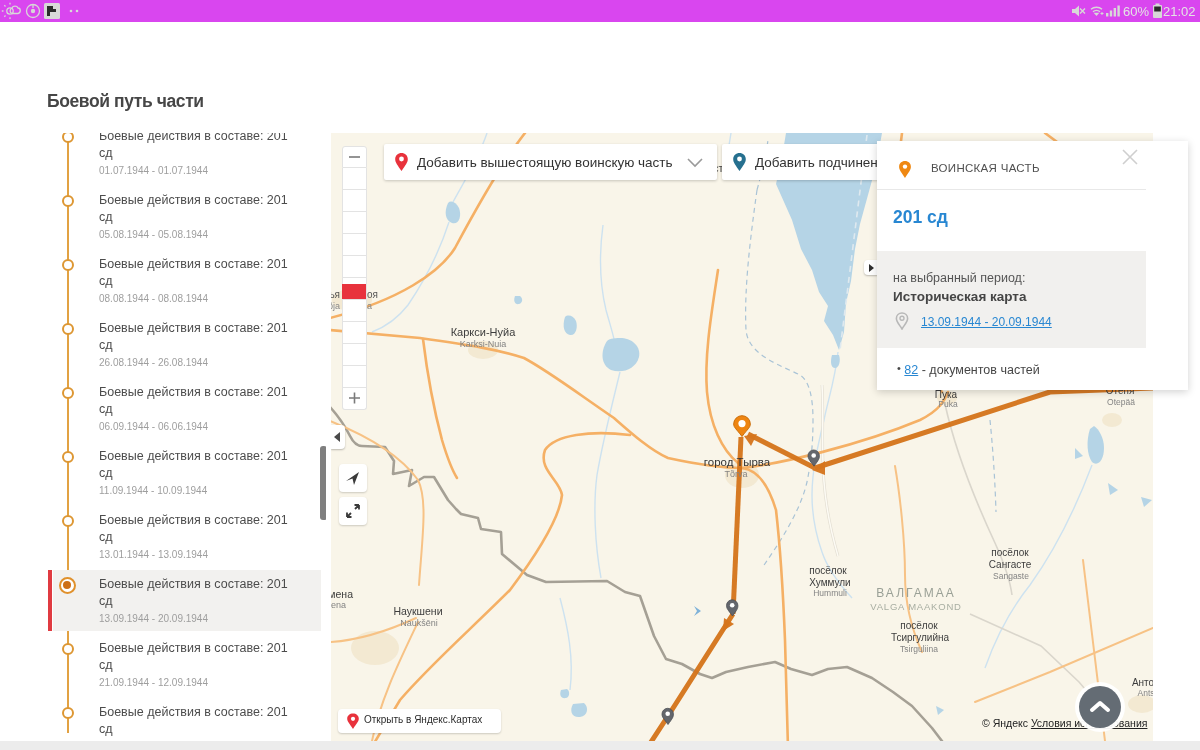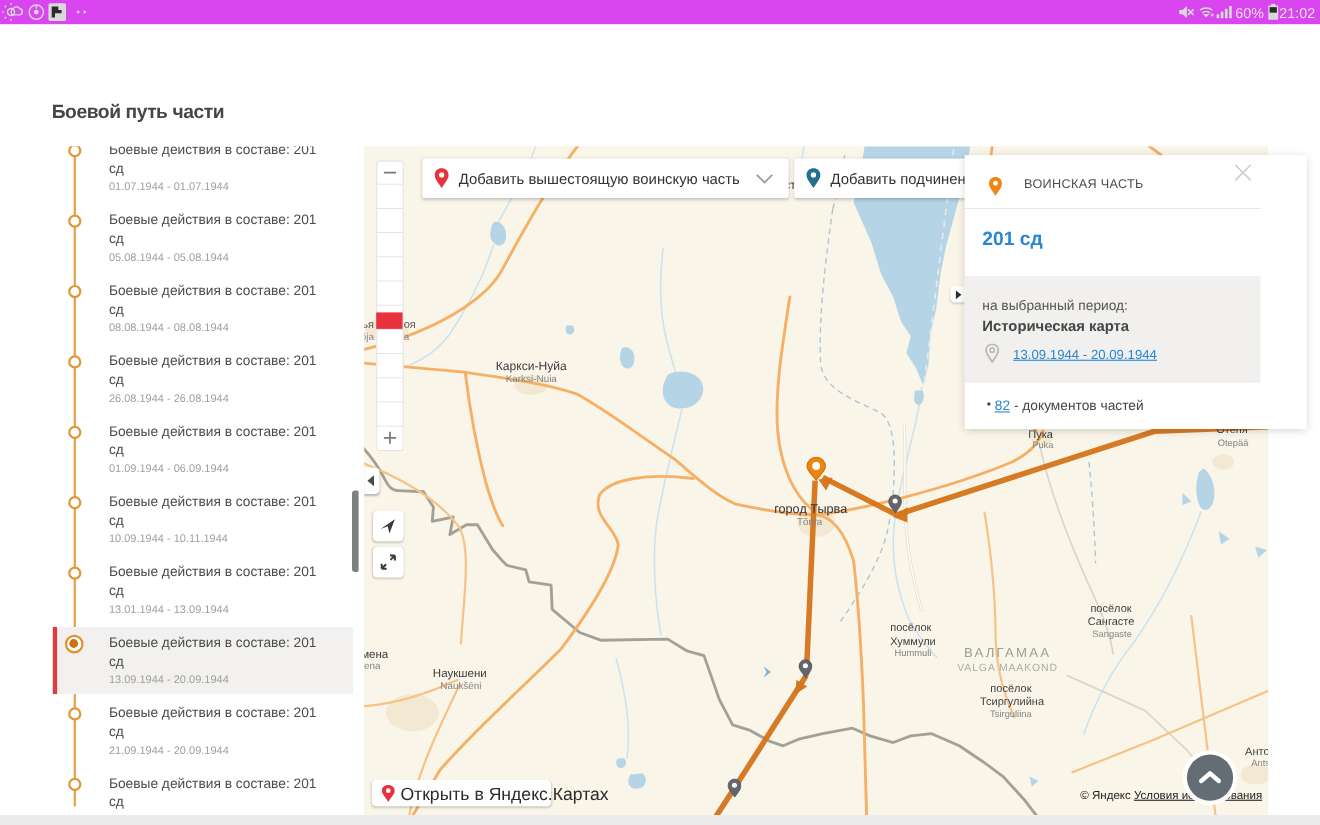--- a/index.html
+++ b/index.html
@@ -98,45 +98,45 @@
         <div class="it-d">08.08.1944 - 08.08.1944</div>
       </div>
       <div class="item" style="top:196px">
         <div class="circ"></div>
         <div class="it-t">Боевые действия в составе: 201<br>сд</div>
         <div class="it-d">26.08.1944 - 26.08.1944</div>
       </div>
       <div class="item" style="top:260px">
         <div class="circ"></div>
         <div class="it-t">Боевые действия в составе: 201<br>сд</div>
-        <div class="it-d">01.09.1944 - 06.09.1944</div>
+        <div class="it-d">06.09.1944 - 06.06.1944</div>
       </div>
       <div class="item" style="top:324px">
         <div class="circ"></div>
         <div class="it-t">Боевые действия в составе: 201<br>сд</div>
-        <div class="it-d">10.09.1944 - 10.11.1944</div>
+        <div class="it-d">11.09.1944 - 10.09.1944</div>
       </div>
       <div class="item" style="top:388px">
         <div class="circ"></div>
         <div class="it-t">Боевые действия в составе: 201<br>сд</div>
         <div class="it-d">13.01.1944 - 13.09.1944</div>
       </div>
       <div class="item" style="top:452px">
         <div class="sel-bg"></div>
         <div class="sel-bar"></div>
         <div class="circ-sel">
           <i></i>
         </div>
         <div class="it-t">Боевые действия в составе: 201<br>сд</div>
         <div class="it-d">13.09.1944 - 20.09.1944</div>
       </div>
       <div class="item" style="top:516px">
         <div class="circ"></div>
         <div class="it-t">Боевые действия в составе: 201<br>сд</div>
-        <div class="it-d">21.09.1944 - 20.09.1944</div>
+        <div class="it-d">21.09.1944 - 12.09.1944</div>
       </div>
       <div class="item" style="top:580px">
         <div class="circ"></div>
         <div class="it-t">Боевые действия в составе: 201<br>сд</div>
       </div>
     </div>
   <div id="sb-thumb"></div>
 </div>
 
 <div id="map">
@@ -315,21 +315,21 @@
     <svg width="28" height="28">
       <path d="M16,12 L20,8 M20,8 L20,12.5 M20,8 L15.5,8 M12,16 L8,20 M8,20 L8,15.5 M8,20 L12.5,20" stroke="#3a3a3a" stroke-width="1.8" fill="none"></path>
     </svg>
   </div>
   
   <div class="mbtn" style="left:7px;top:576px;width:163px;height:24px;">
     <svg width="14" height="17" style="position:absolute;left:8px;top:4px;" viewBox="0 0 14 17">
       <path d="M7,16 C3.5,10.5 1.2,8.5 1.2,5.8 C1.2,2.6 3.8,0.6 7,0.6 C10.2,0.6 12.8,2.6 12.8,5.8 C12.8,8.5 10.5,10.5 7,16 Z" fill="#e8323c"></path>
       <circle cx="7" cy="5.8" r="2.1" fill="#fff"></circle>
     </svg>
-    <span style="position:absolute;left:26px;top:5px;font-size:16px;color:#2b2b2b;white-space:nowrap;">Открыть в Яндекс.Картах</span>
+    <span style="position:absolute;left:26px;top:5px;font-size:10px;color:#2b2b2b;white-space:nowrap;">Открыть в Яндекс.Картах</span>
   </div>
   
   <div style="position:absolute;left:651px;top:584px;font-size:10.5px;color:#222;white-space:nowrap;">© Яндекс <span style="text-decoration:underline;">Условия использования</span></div>
   
   <div style="position:absolute;left:748px;top:553px;width:42px;height:42px;border-radius:50%;background:#646c74;box-shadow:0 0 0 4px rgba(255,255,255,0.95);">
     <svg width="42" height="42">
         <path d="M13,24 L21,17 L29,24" stroke="#fff" stroke-width="4" fill="none" stroke-linecap="round" stroke-linejoin="round"></path>
       </svg>
   </div>
 </div>

